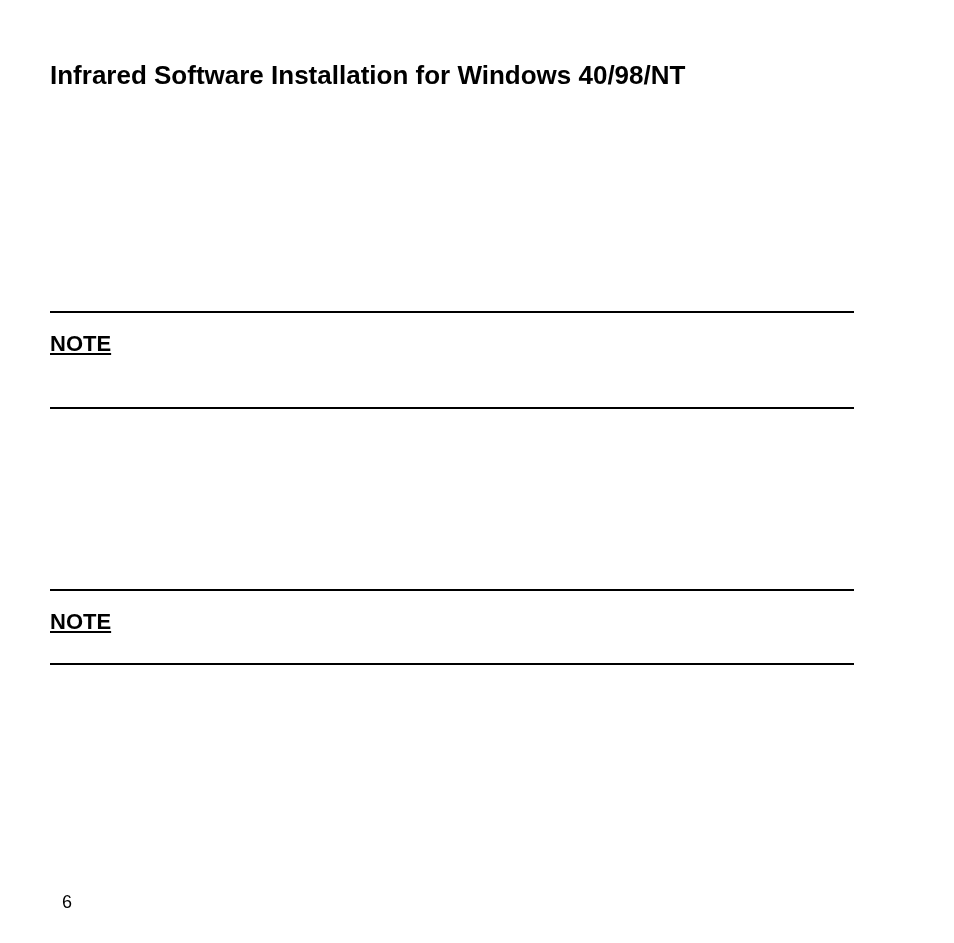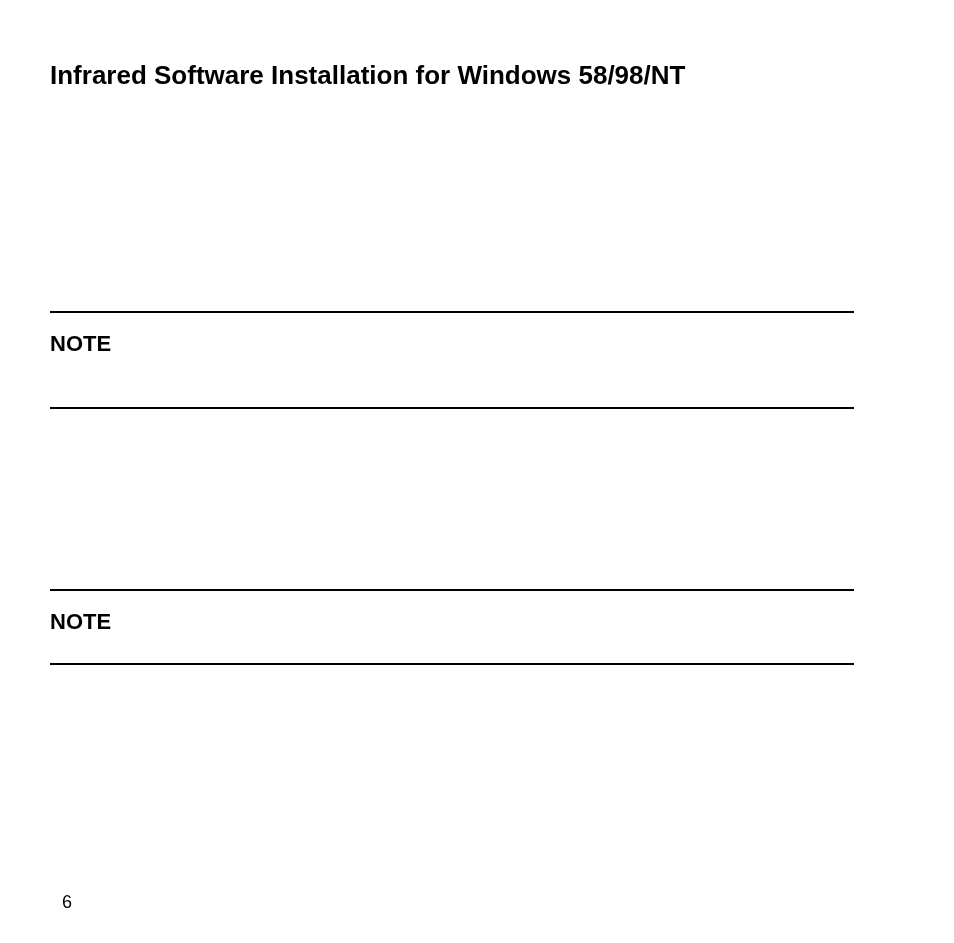--- a/index.html
+++ b/index.html
@@ -28,33 +28,34 @@
       margin-bottom: 180px;
     }
     .note-block.second {
       padding: 18px 0 28px 0;
       margin-bottom: 0;
     }
     .note-label {
       font-size: 22px;
       font-weight: bold;
       color: #000;
+      text-decoration: underline;
     }
     .page-number {
       position: absolute;
       bottom: 30px;
       left: 62px;
       font-size: 18px;
       color: #000;
     }
   </style>
 </head>
 <body>
 
-<h1 class="page-title">Infrared Software Installation for Windows 58/98/NT</h1>
+<h1 class="page-title">Infrared Software Installation for Windows 40/98/NT</h1>
 
 <div class="note-block">
   <div class="note-label">NOTE</div>
 </div>
 
 <div class="note-block second">
   <div class="note-label">NOTE</div>
 </div>
 
 <div class="page-number">6</div>

